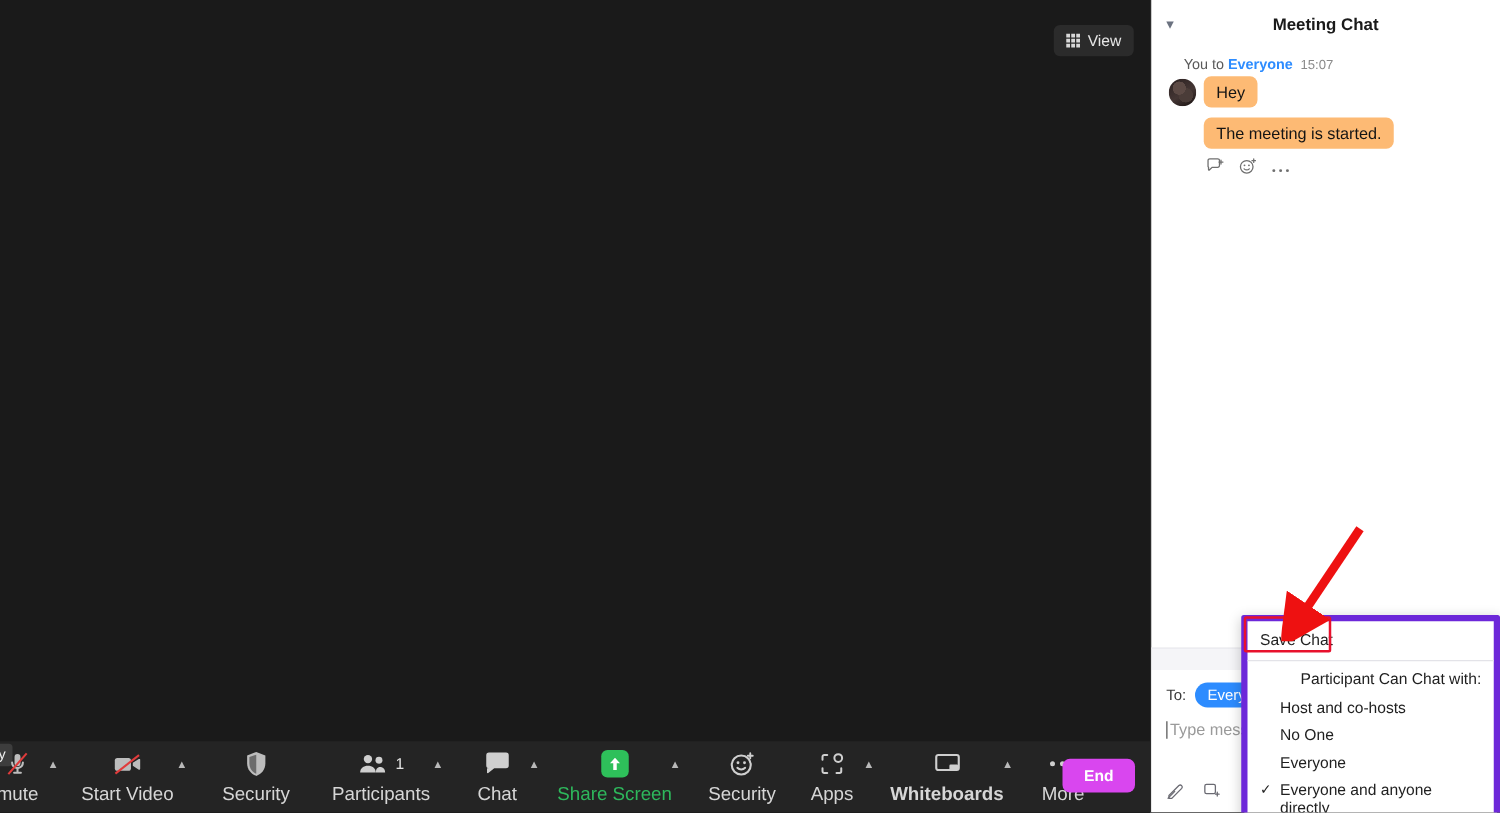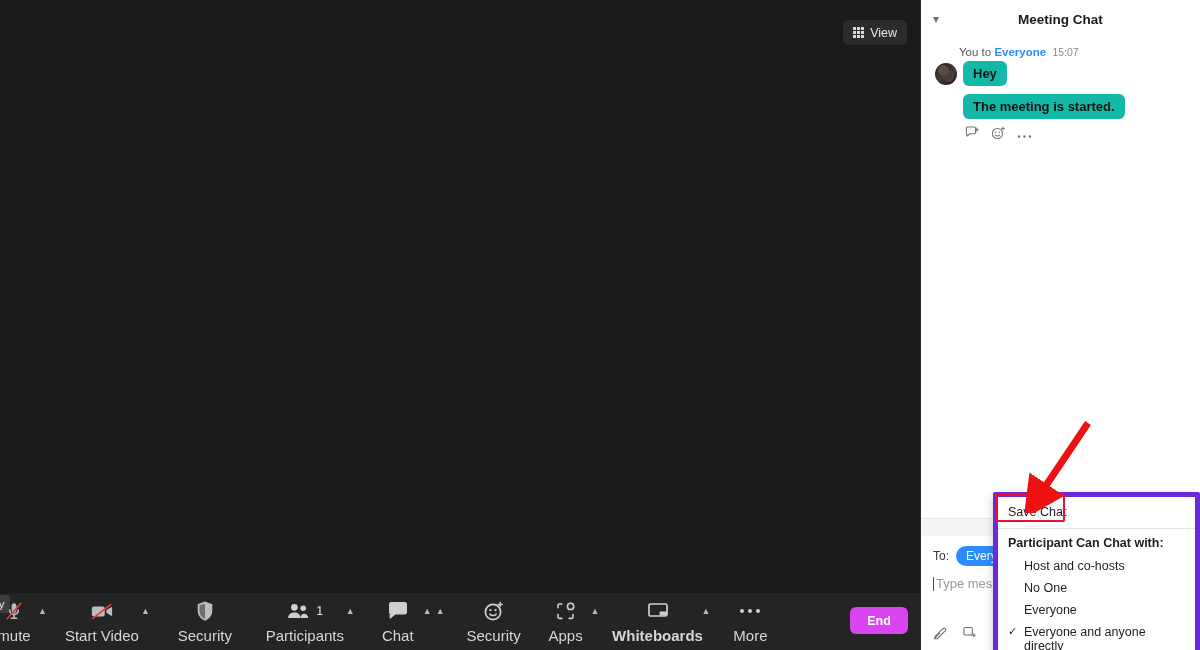--- a/index.html
+++ b/index.html
@@ -119,43 +119,42 @@
     color: #6b7280; font-size: 12px;
     cursor: pointer; user-select: none;
   }
   .chat-title {
     font-size: 13.5px; font-weight: bold; color: #1a1a1a;
   }
 
   .chat-body { padding: 8px 14px 0 14px; }
   .msg-meta {
     font-size: 11.5px; color: #5a5a5a;
-    margin-left: 24px; margin-bottom: 3px;
+    margin-left: 12px; margin-bottom: 3px;
   }
   .msg-meta .to-name { color: #2d8cff; font-weight: 600; }
   .msg-meta .ts { color: #8a8a8a; font-size: 10.5px; margin-left: 3px; }
 
   .msg-row { display: flex; align-items: flex-start; gap: 6px; }
   .avatar {
     width: 22px; height: 22px; border-radius: 50%;
     flex: 0 0 22px;
     background:
       radial-gradient(circle at 38% 34%, #5c4a45 0 26%, rgba(0,0,0,0) 27%),
       radial-gradient(circle at 62% 60%, #4a3c38 0 30%, rgba(0,0,0,0) 31%),
       linear-gradient(150deg, #2a2020 0%, #443634 55%, #17100f 100%);
     margin-top: 2px;
   }
   .bubble {
-    background: #14b8a6;
+    background: #fdba74;
     border-radius: 6px;
     padding: 5px 10px;
     font-size: 13px; color: #141414;
     display: inline-block;
     max-width: 200px;
-    font-weight: bold;
   }
   .bubble-stack { display: flex; flex-direction: column; align-items: flex-start; gap: 8px; }
   .msg-actions {
     display: flex; gap: 11px; align-items: center;
     margin-left: 30px; margin-top: 7px;
     color: #6f6f6f;
   }
   .msg-actions span { cursor: pointer; font-size: 13px; line-height: 1; }
 
   
@@ -209,22 +208,23 @@
     font-size: 12.5px;
     color: #1f1f1f;
     z-index: 30;
   }
   .ctx-save {
     padding: 4px 10px;
     cursor: pointer;
   }
   .ctx-sep { height: 1px; background: #e3e3e8; margin: 5px 0 4px 0; }
   .ctx-group-title {
-    font-weight: bold;
+    font-weight: normal;
     padding: 3px 10px 5px 10px;
+    text-align: right;
   }
   .ctx-opt {
     padding: 4px 10px 4px 26px;
     position: relative;
     cursor: pointer;
   }
   .ctx-opt .check {
     position: absolute; left: 10px; top: 4px;
     font-size: 11px;
   }
@@ -331,20 +331,30 @@
           <svg width="22" height="20" viewBox="0 0 22 20">
             <path d="M2 3.2A2.2 2.2 0 0 1 4.2 1h13.6A2.2 2.2 0 0 1 20 3.2v8.1a2.2 2.2 0 0 1-2.2 2.2H8.4L3.6 17.4a.6.6 0 0 1-1-.47V13.5H4.2A2.2 2.2 0 0 1 2 11.3z" fill="#cfcfcf"></path>
           </svg>
         </div>
         <div class="tb-label">Chat</div>
       </div>
       <div class="caret-wrap">
         <span class="caret">▲</span>
       </div>
 
+      <div class="tb-item" style="margin-left:16px; width:84px;">
+        <div class="tb-icon">
+          <span class="share-sq">
+            <svg width="12" height="13" viewBox="0 0 12 13">
+              <path d="M6 1.2l4 4.4H7.4V11H4.6V5.6H2z" fill="#ffffff"></path>
+            </svg>
+          </span>
+        </div>
+        <div class="tb-label green">Share Screen</div>
+      </div>
       <div class="caret-wrap">
         <span class="caret">▲</span>
       </div>
 
       <div class="tb-item" style="margin-left:14px; width:66px;">
         <div class="tb-icon">
           <svg width="22" height="21" viewBox="0 0 22 21">
             <circle cx="10" cy="11" r="7.6" fill="none" stroke="#cfcfcf" stroke-width="1.7"></circle>
             <circle cx="7.4" cy="9.2" r="1.15" fill="#cfcfcf"></circle>
             <circle cx="12.6" cy="9.2" r="1.15" fill="#cfcfcf"></circle>

